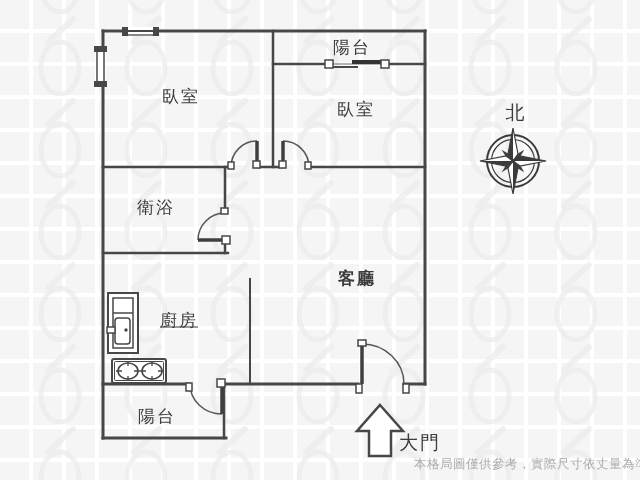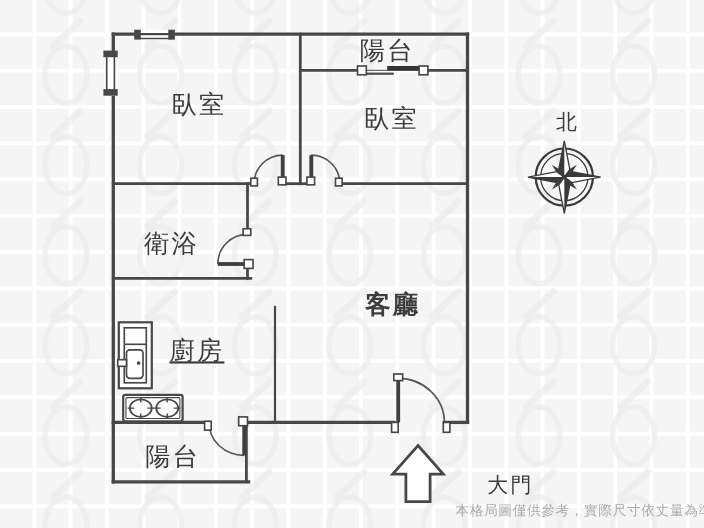--- a/index.html
+++ b/index.html
@@ -13,21 +13,21 @@
       linear-gradient(to bottom, rgba(255,255,255,0) 29px, #ffffff 29px),
       linear-gradient(to right, rgba(255,255,255,0) 29px, #ffffff 29px),
       linear-gradient(#f5f5f5, #f5f5f5);
     background-size:33px 33px;
     font-family:"DejaVu Sans", sans-serif;
   }
   .layer{position:absolute;left:0;top:0;}
   .label{
     position:absolute;
     color:#3c3c3c;
-    font-size:23px;
+    font-size:17px;
     letter-spacing:2px;
     white-space:nowrap;
     transform:translate(-50%,-50%);
     line-height:1;
   }
   .label.north{font-size:19px;}
   .label.gate{font-size:19px;}
   .label.disclaimer{
     transform:none;
     font-size:12.5px;
@@ -194,23 +194,23 @@
     </g>
 
     <g>
       <polygon points="380,405 403,431 391,431 391,456 369,456 369,431 357,431" fill="#ffffff" stroke="#474747" stroke-width="2.5" stroke-linejoin="miter"></polygon>
     </g>
   </svg>
 
   <div class="label" style="left:181px;top:96px;">臥室</div>
   <div class="label" style="left:356px;top:109px;">臥室</div>
   <div class="label" style="left:352px;top:47px;">陽台</div>
-  <div class="label" style="left:156px;top:207px;margin-top:16px;">衛浴</div>
+  <div class="label" style="left:156px;top:207px;">衛浴</div>
   <div class="label" style="left:179px;top:320px;text-decoration:underline;">廚房</div>
   <div class="label" style="left:357px;top:278px;font-weight:bold;">客廳</div>
   <div class="label" style="left:157px;top:416px;">陽台</div>
 
   <div class="label north" style="left:516px;top:112px;">北</div>
-  <div class="label gate" style="left:420px;top:442px;margin-left:44px;">大門</div>
+  <div class="label gate" style="left:420px;top:442px;">大門</div>
 
   <div class="label disclaimer" style="left:414px;top:458px;">本格局圖僅供參考，實際尺寸依丈量為準</div>
 
 </div>
 
 </body></html>

